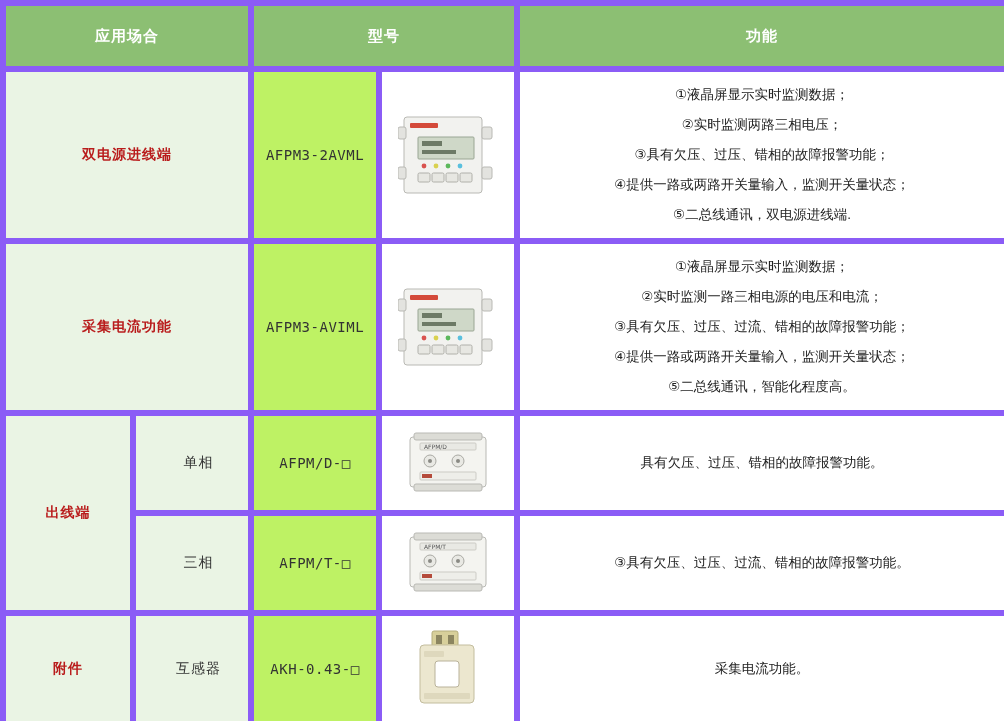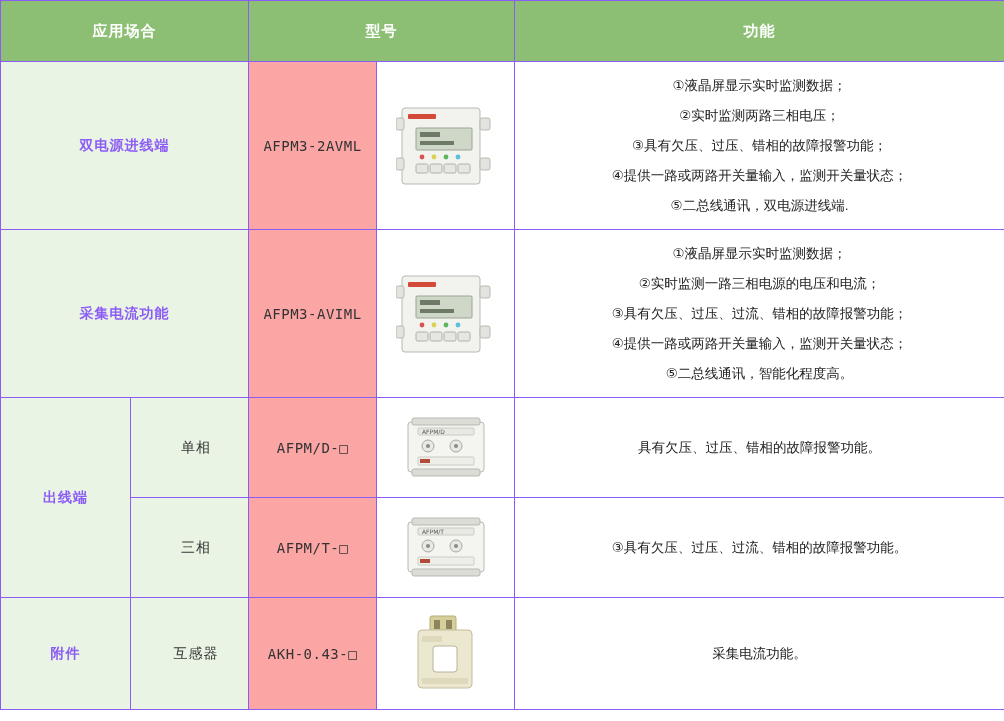--- a/index.html
+++ b/index.html
@@ -14,50 +14,50 @@
     color: #1a1a1a;
     overflow: hidden;
   }
   table.spec-table {
     width: 1004px;
     border-collapse: collapse;
     table-layout: fixed;
   }
   table.spec-table th,
   table.spec-table td {
-    border: 1px solid #8b5cf6;
+    border: 6px solid #8b5cf6;
     vertical-align: middle;
     text-align: center;
   }
   thead th {
     background: #8cbf73;
     color: #ffffff;
     font-size: 15px;
     font-weight: bold;
     height: 58px;
     border: 1px solid #8cbf73;
     letter-spacing: 1px;
   }
   td.app-cell {
     background: #eaf4e4;
     font-size: 14px;
     font-weight: bold;
-    color: #8b5cf6;
+    color: #b91c1c;
     width: 130px;
     letter-spacing: 1px;
   }
   td.phase-cell {
     background: #eaf4e4;
     font-size: 14px;
     color: #333;
     letter-spacing: 1px;
     padding-left: 14px;
   }
   td.model-cell {
-    background: #fca5a5;
+    background: #bef264;
     font-size: 14px;
     color: #333;
     font-family: "DejaVu Sans Mono", "Liberation Mono", monospace;
     letter-spacing: 0.5px;
   }
   td.photo-cell {
     background: #ffffff;
     padding: 6px 0;
   }
   td.func-cell {

